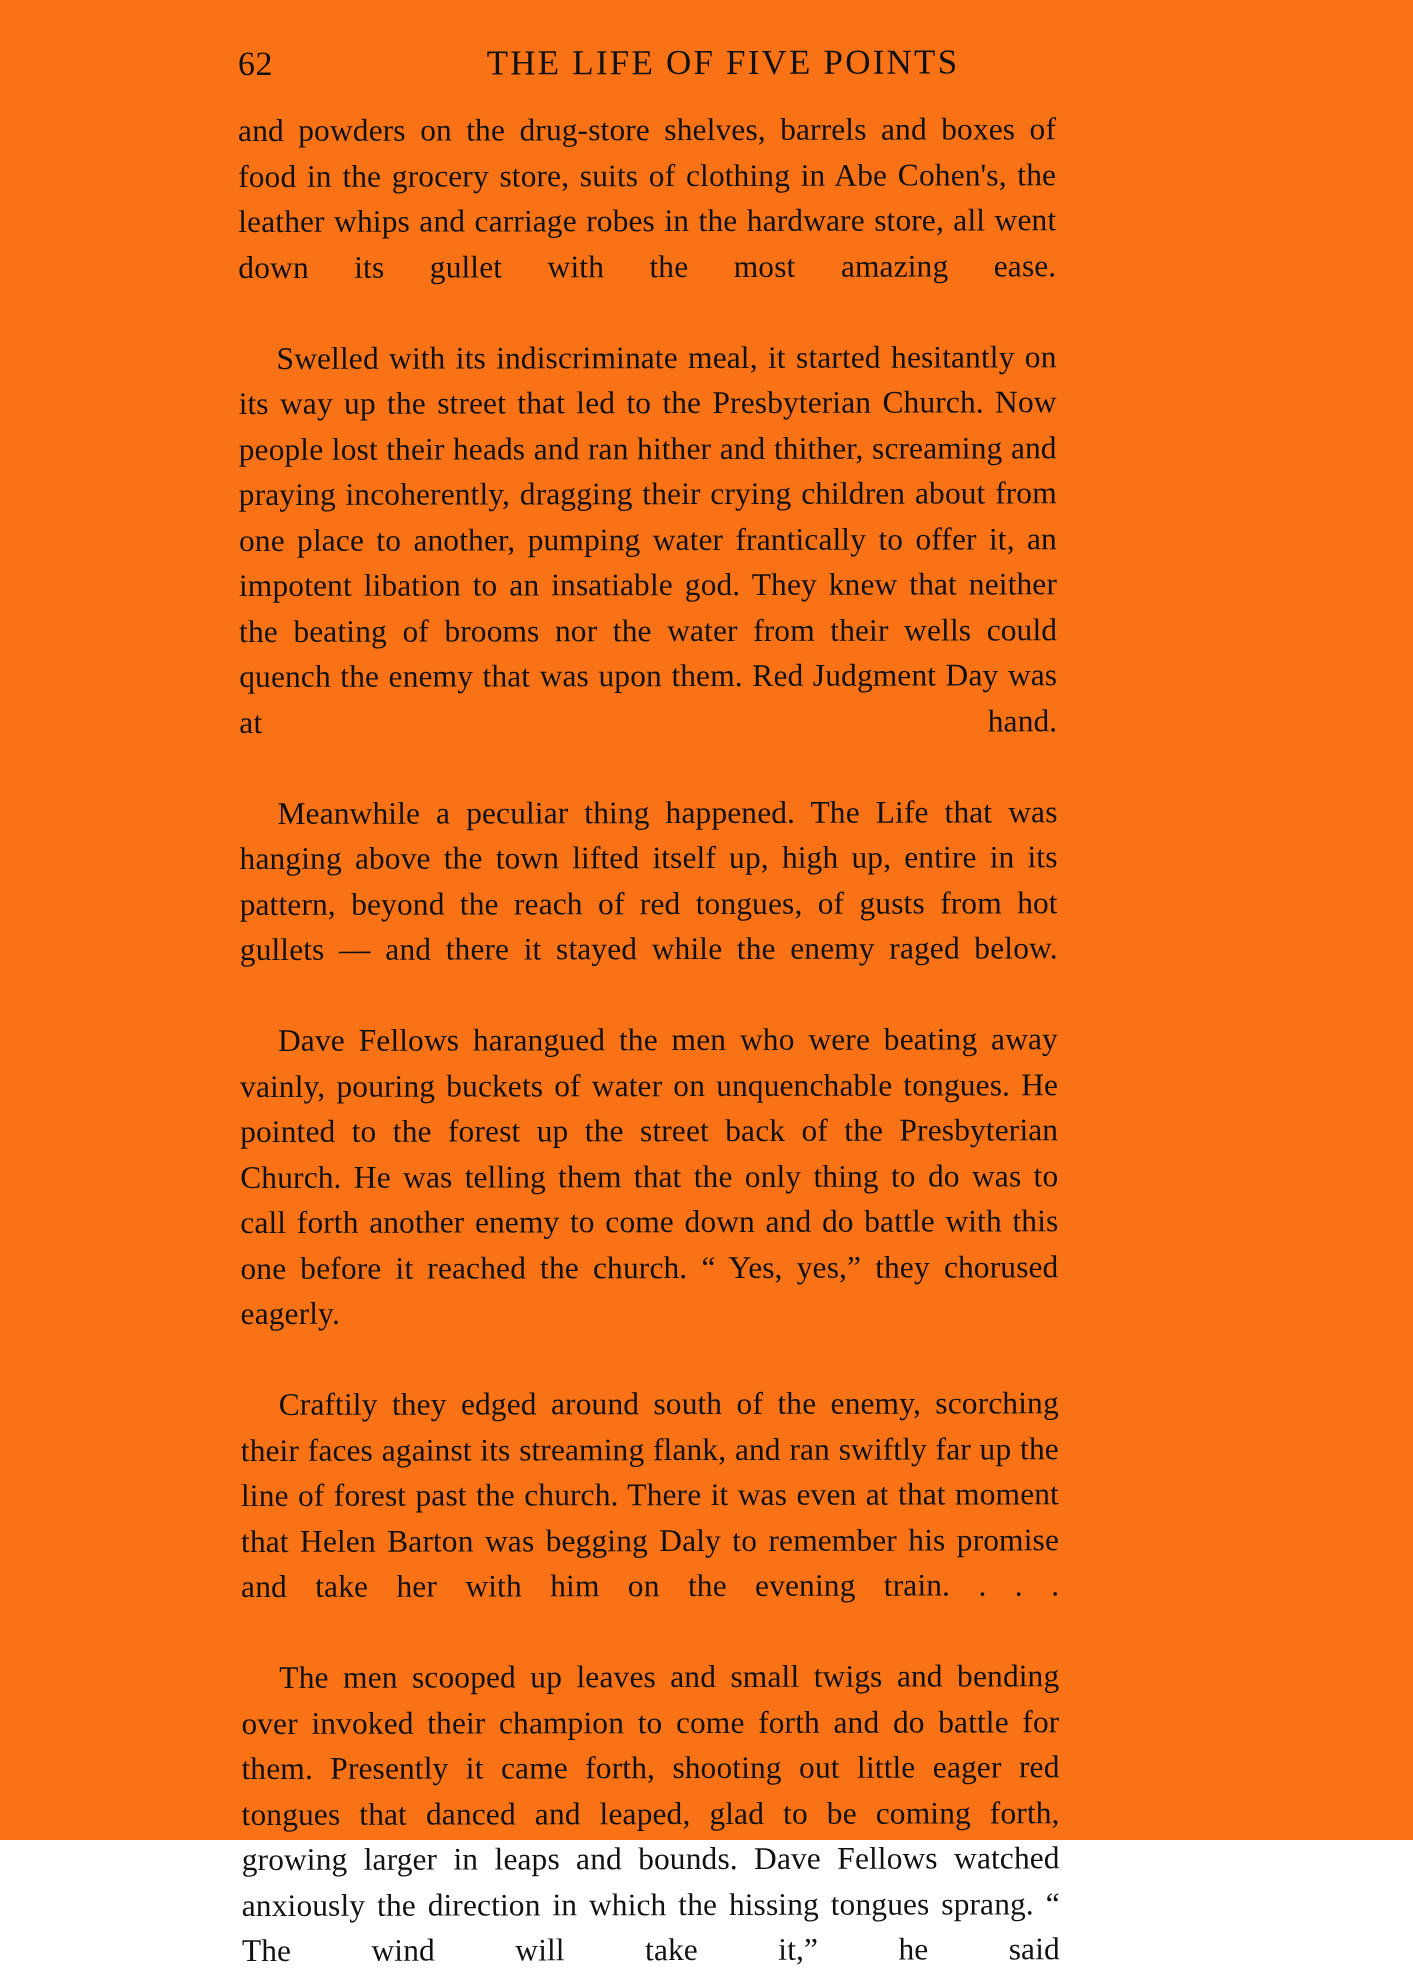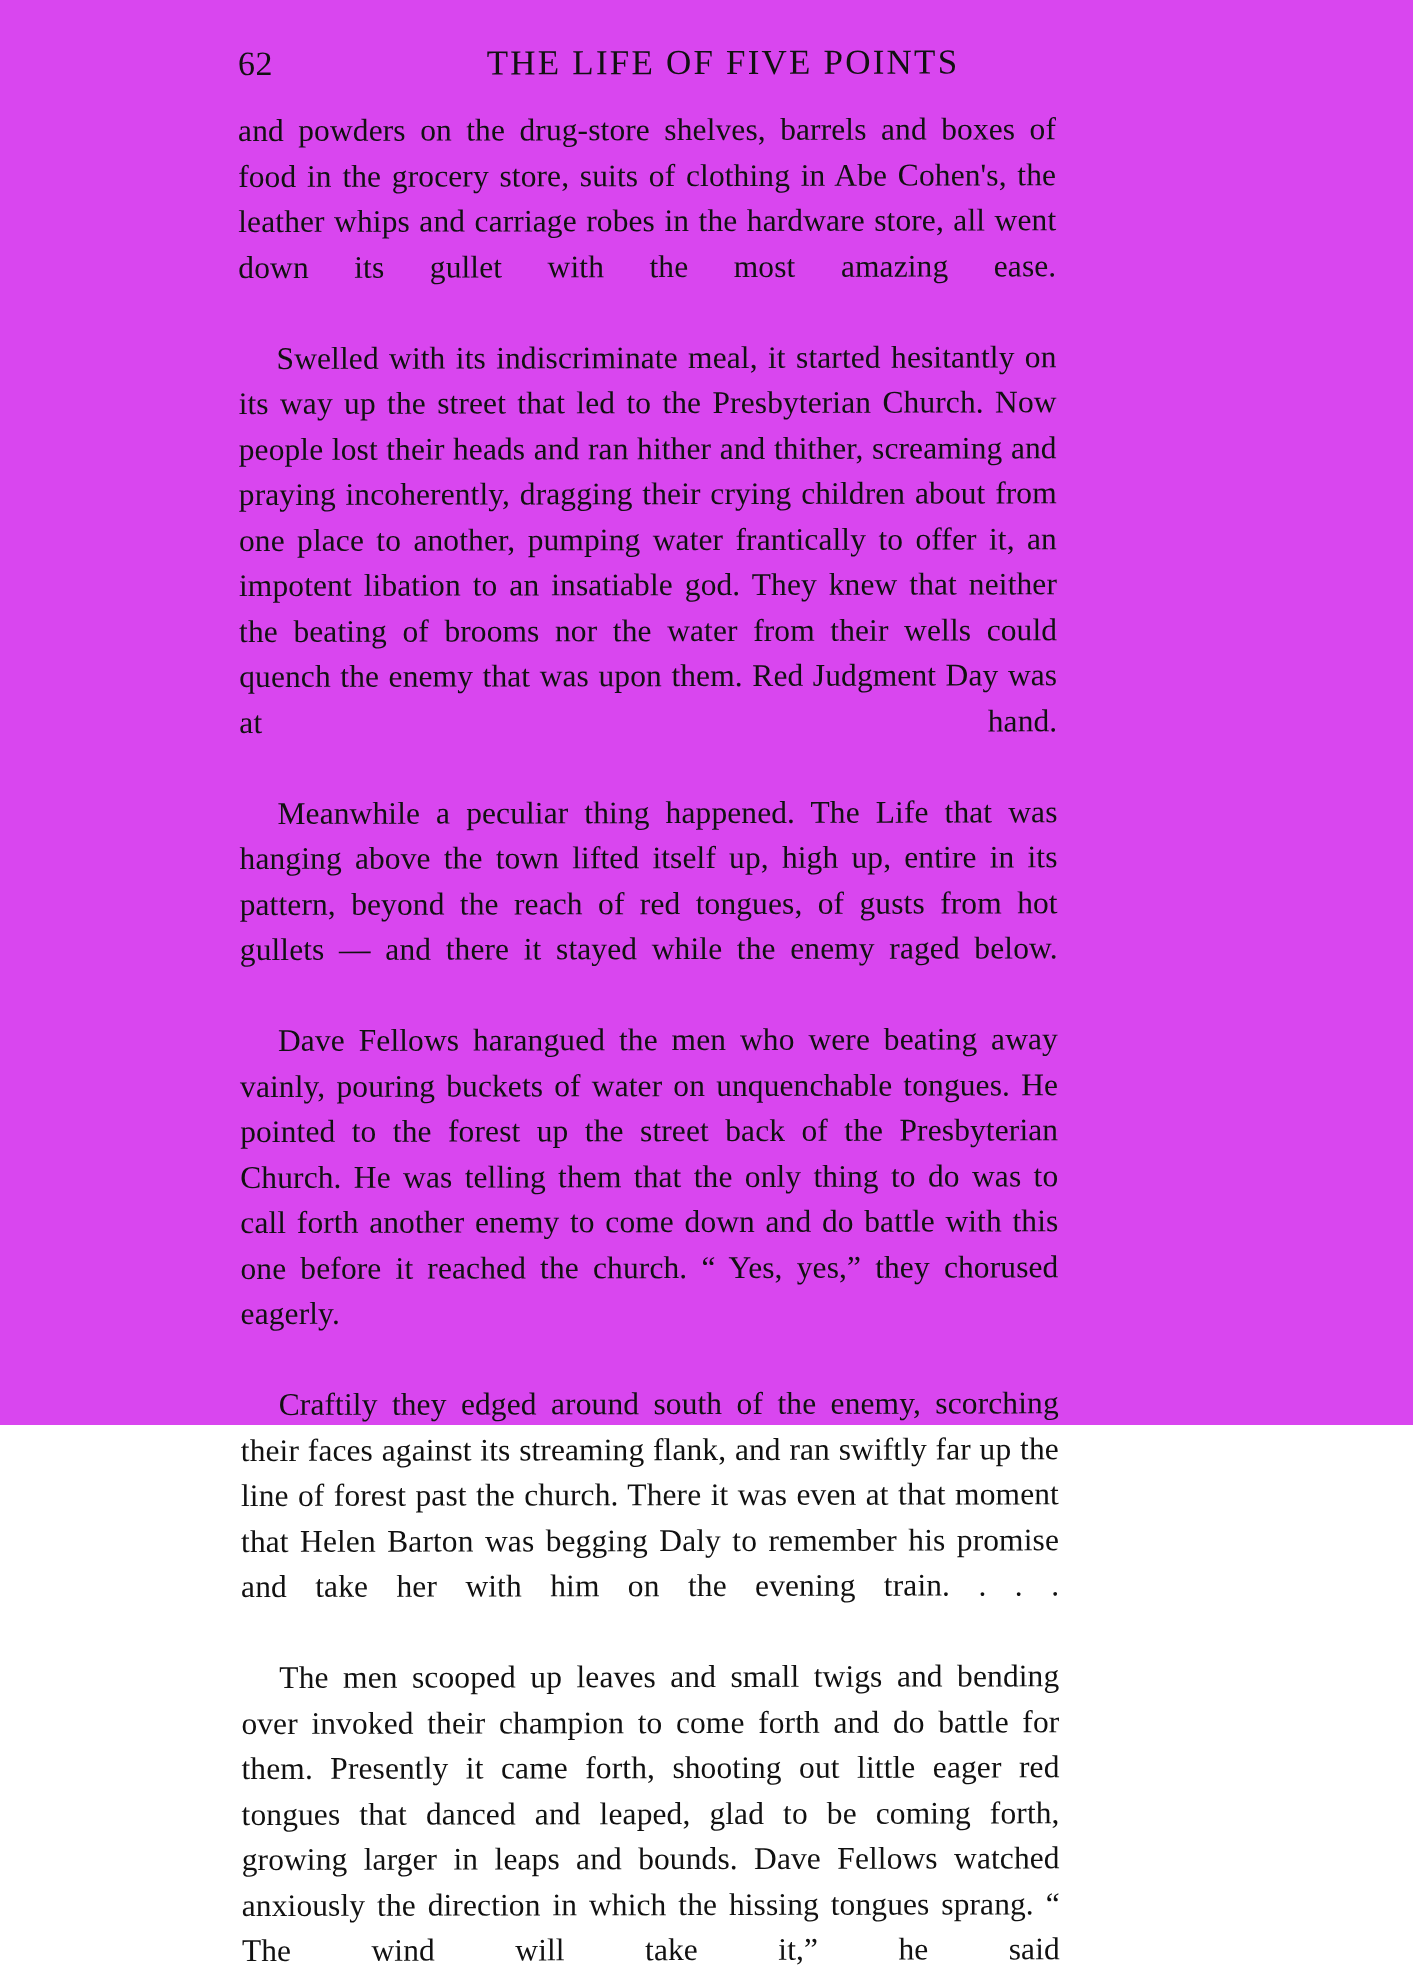--- a/index.html
+++ b/index.html
@@ -12,22 +12,22 @@
     height: 1984px;
     font-family: "Liberation Serif", serif;
     color: #111111;
     position: relative;
     overflow: hidden;
   }
   .page {
     position: absolute;
     left: 0; top: 0;
     width: 1413px;
-    height: 1425px;
-    background: #d946ef;
+    height: 1840px;
+    background: #f97316;
   }
   .header {
     position: absolute;
     left: 238px;
     top: 44px;
     width: 940px;
     height: 44px;
     display: flex;
     align-items: baseline;
   }

